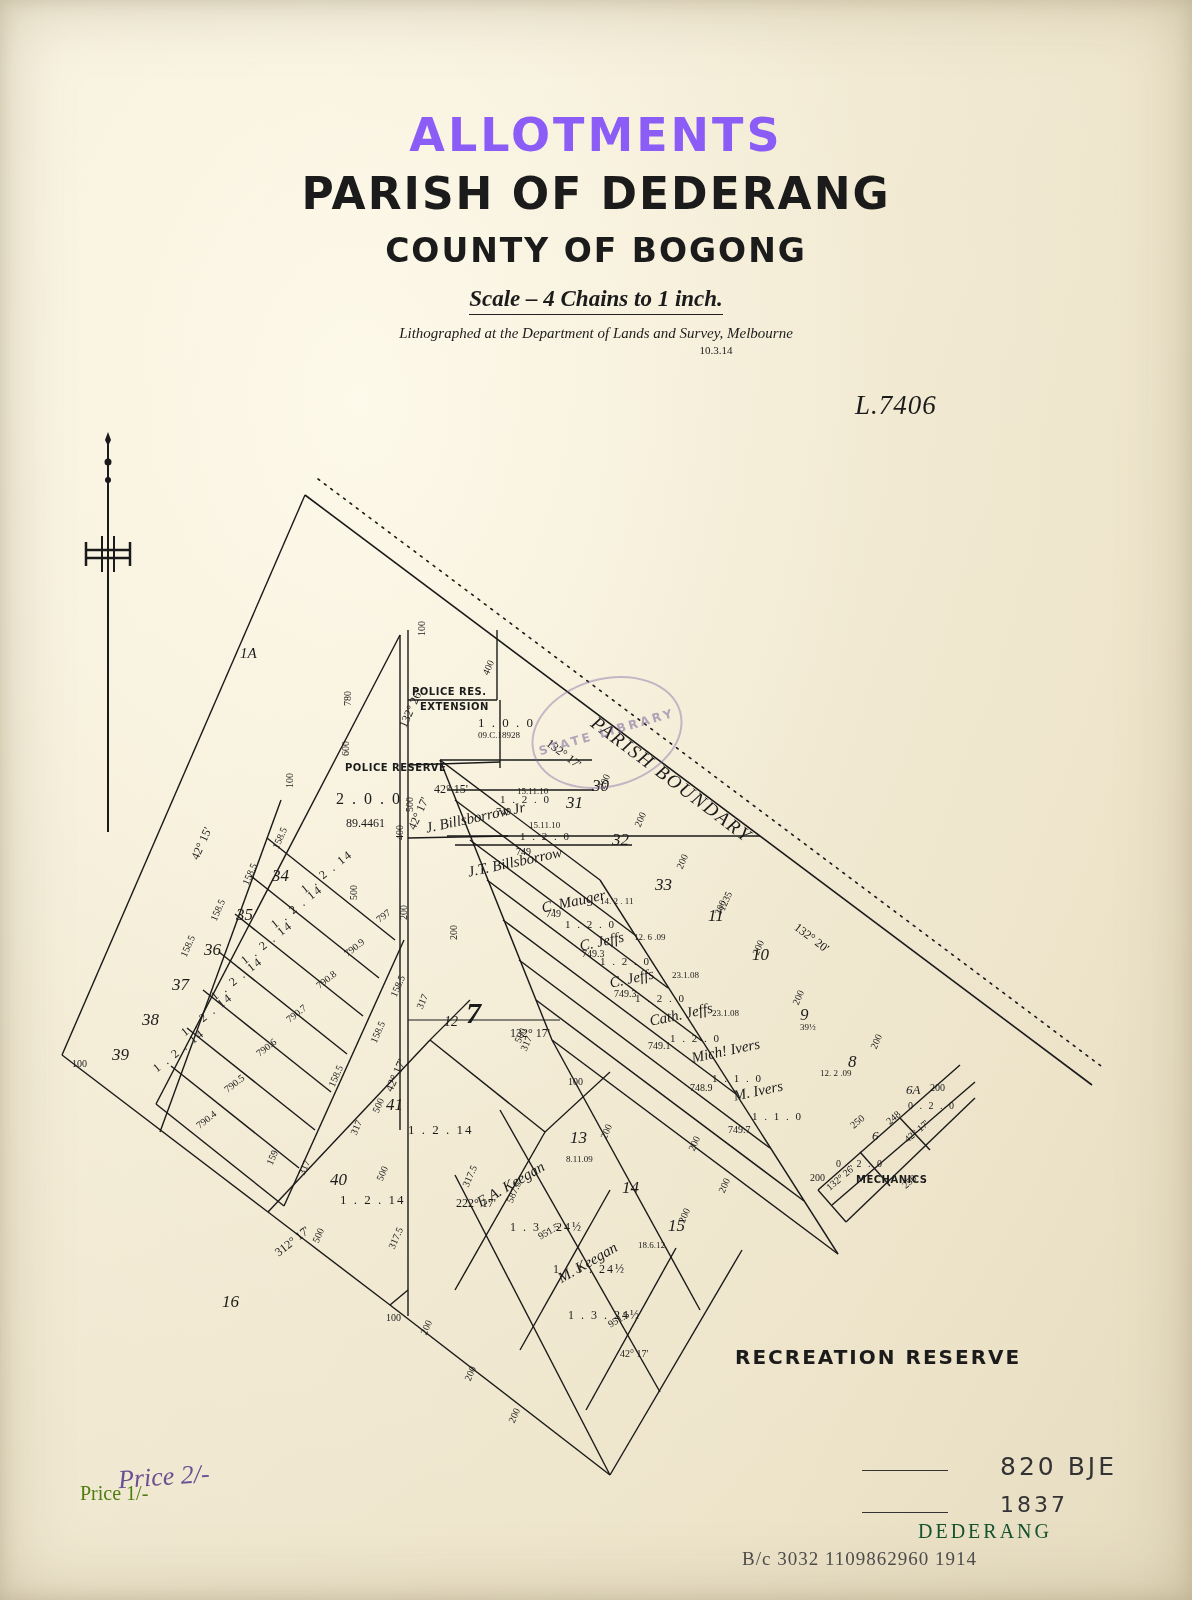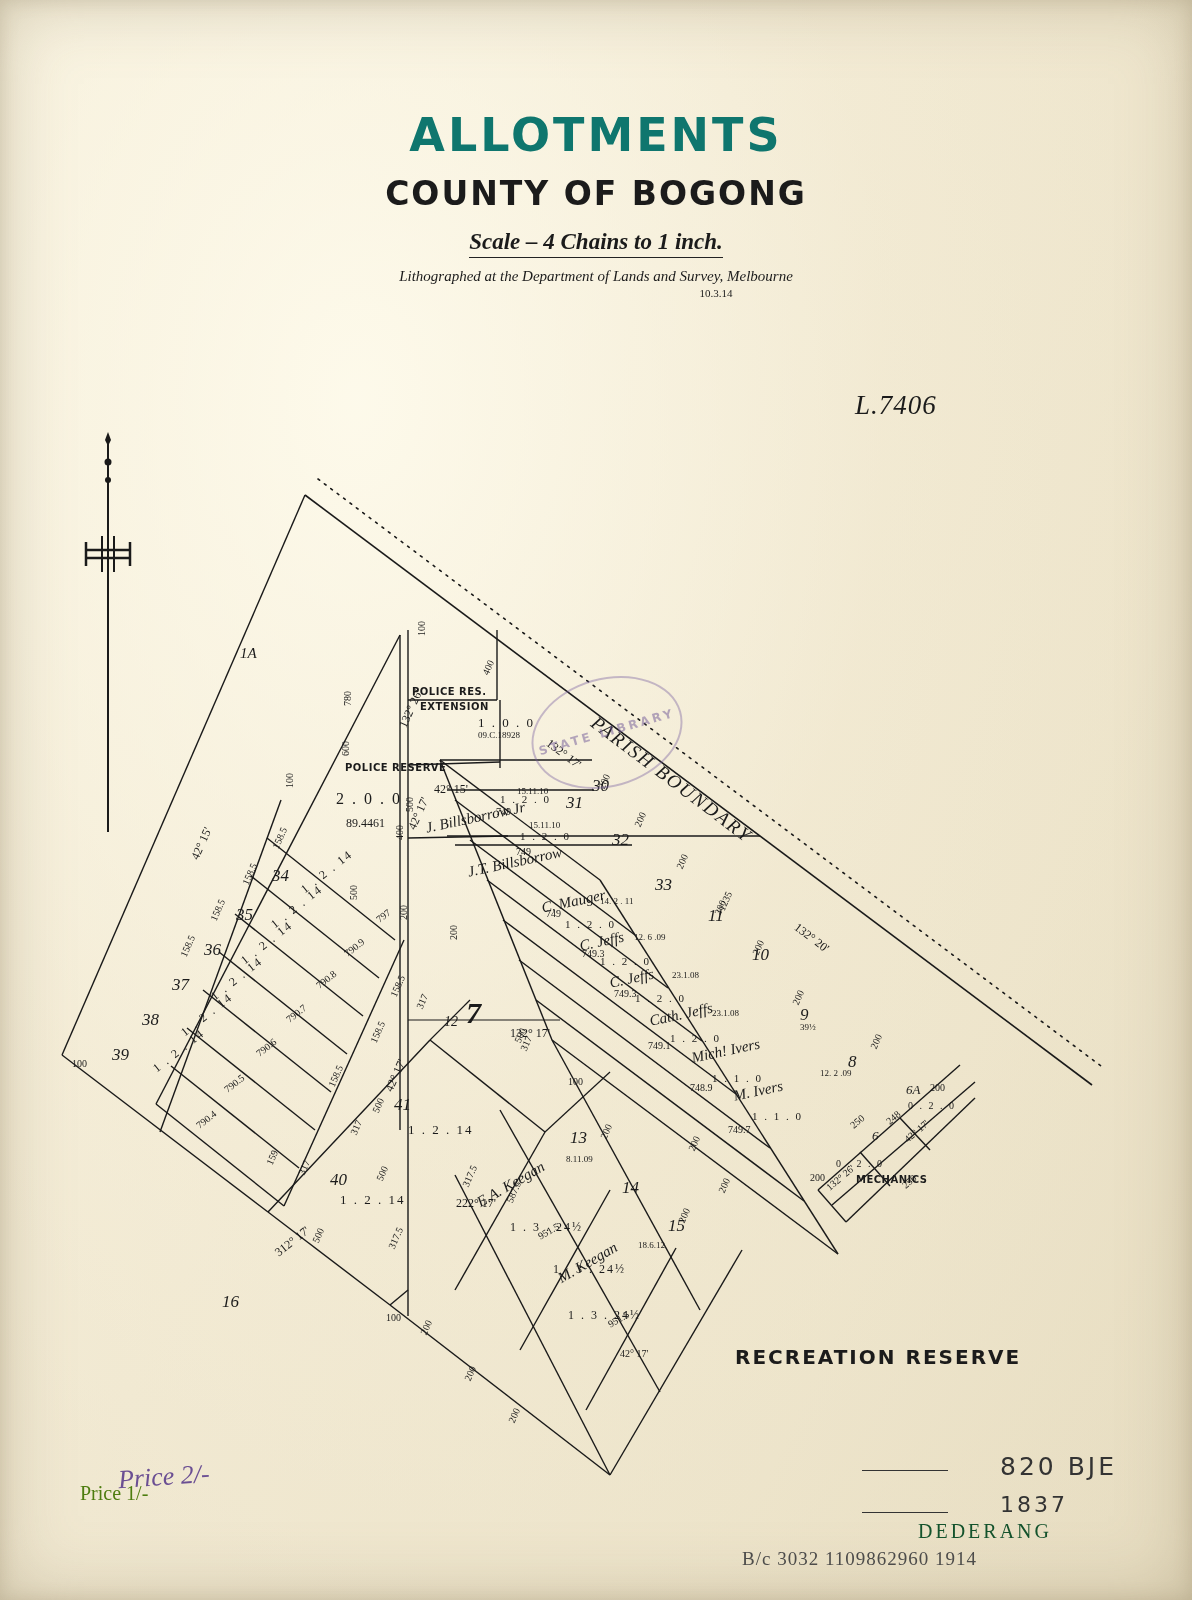--- a/index.html
+++ b/index.html
@@ -36,21 +36,21 @@
     top: 108px;
     left: 0;
     width: 1192px;
     text-align: center;
   }
   .t1 {
     font-family: "DejaVu Sans", sans-serif;
     font-weight: bold;
     font-size: 46px;
     letter-spacing: 3px;
-    color: #0f766e;
+    color: #8b5cf6;
   }
   .t2 {
     font-family: "DejaVu Sans", sans-serif;
     font-weight: bold;
     font-size: 44px;
     letter-spacing: 2px;
     margin-top: 6px;
   }
   .t3 {
     font-family: "DejaVu Sans", sans-serif;
@@ -239,20 +239,21 @@
   }
 </style>
 </head>
 <body>
 
 <div id="page">
   <div id="paper-texture"></div>
 
   <div class="title-block">
     <div class="t1">ALLOTMENTS</div>
+    <div class="t2">PARISH OF DEDERANG</div>
     <div class="t3">COUNTY OF BOGONG</div>
     <div><span class="t4">Scale – 4 Chains to 1 inch.</span></div>
     <div class="t5">Lithographed at the Department of Lands and Survey, Melbourne</div>
     <div class="t6">10.3.14</div>
   </div>
 
   <div class="ref-no">L.7406</div>
 
   <div id="north-arrow">
     <svg width="60" height="400" viewBox="0 0 60 400">
@@ -426,21 +427,21 @@
   <div class="map-label area" style="left:836px; top:1158px; font-size:10px;">0 . 2 . 0</div>
   <div class="map-label tiny2" style="left:856px; top:1174px; font-family:'DejaVu Sans',sans-serif; font-weight:bold; letter-spacing:0.5px;">MECHANICS</div>
 
   <div class="map-label lot-no" style="left:272px; top:866px;">34</div>
   <div class="map-label lot-no" style="left:236px; top:905px;">35</div>
   <div class="map-label lot-no" style="left:204px; top:940px;">36</div>
   <div class="map-label lot-no" style="left:172px; top:975px;">37</div>
   <div class="map-label lot-no" style="left:142px; top:1010px;">38</div>
   <div class="map-label lot-no" style="left:112px; top:1045px;">39</div>
   <div class="map-label lot-no" style="left:322px; top:1170px;margin-left:8px;">40</div>
-  <div class="map-label lot-no" style="left:386px; top:1095px;margin-left:8px;">41</div>
+  <div class="map-label lot-no" style="left:386px; top:1095px;">41</div>
 
   <div class="map-label area" style="left:298px; top:885px; font-size:12px; transform:rotate(-38deg); transform-origin:left top;">1 . 2 . 14</div>
   <div class="map-label area" style="left:268px; top:920px; font-size:12px; transform:rotate(-38deg); transform-origin:left top;">1 . 2 . 14</div>
   <div class="map-label area" style="left:238px; top:956px; font-size:12px; transform:rotate(-38deg); transform-origin:left top;">1 . 2 . 14</div>
   <div class="map-label area" style="left:208px; top:992px; font-size:12px; transform:rotate(-38deg); transform-origin:left top;">1 . 2 . 14</div>
   <div class="map-label area" style="left:178px; top:1028px; font-size:12px; transform:rotate(-38deg); transform-origin:left top;">1 . 2 . 14</div>
   <div class="map-label area" style="left:150px; top:1064px; font-size:12px; transform:rotate(-38deg); transform-origin:left top;">1 . 2 . 14</div>
   <div class="map-label area" style="left:408px; top:1122px; font-size:13px;">1 . 2 . 14</div>
   <div class="map-label area" style="left:340px; top:1192px; font-size:13px;">1 . 2 . 14</div>
 

